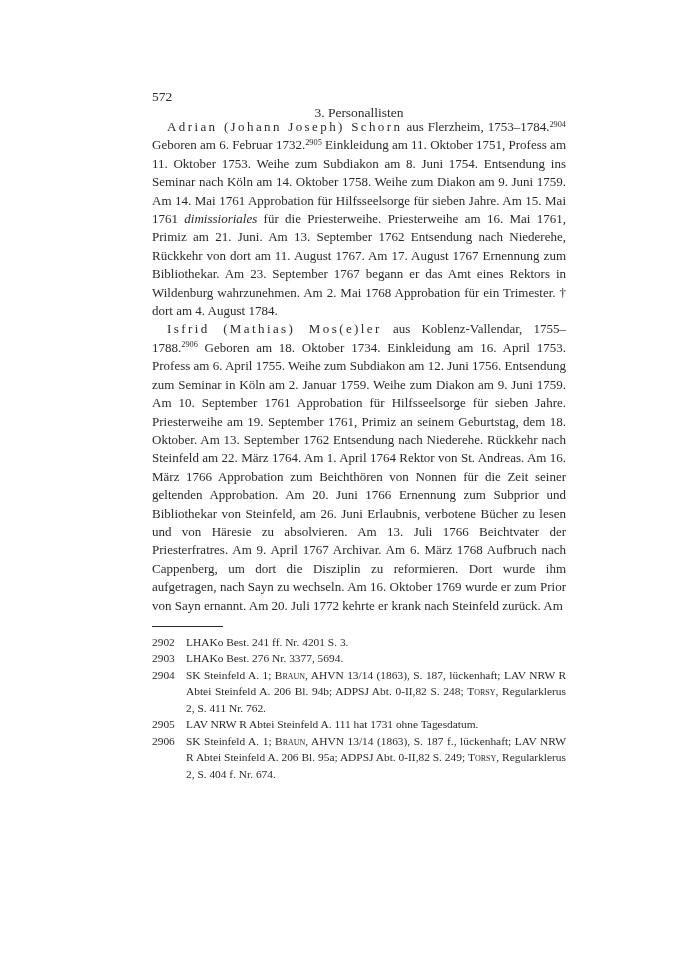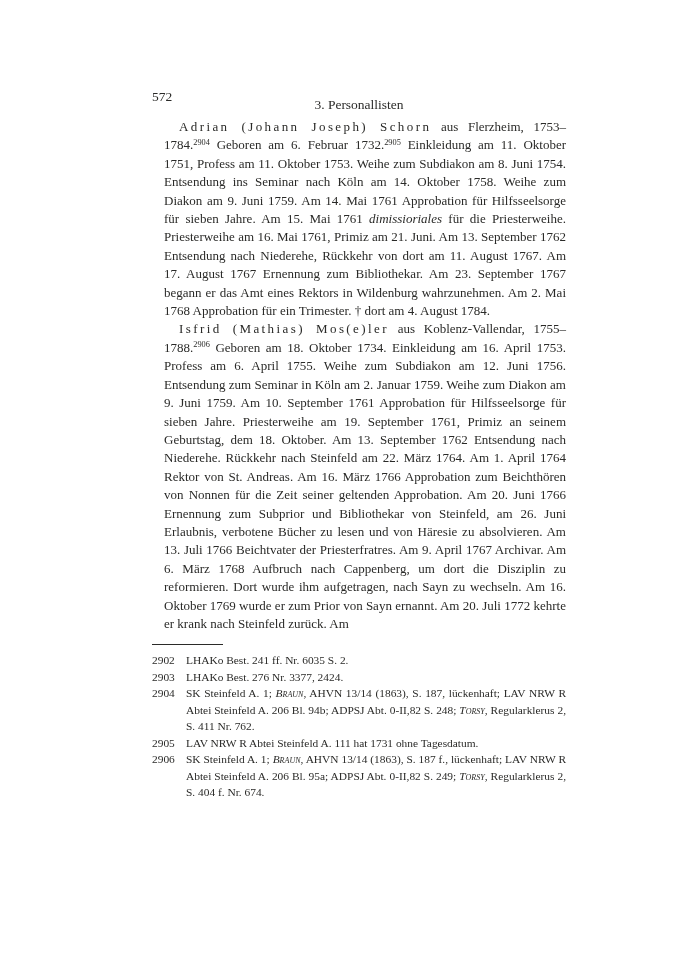--- a/index.html
+++ b/index.html
@@ -31,34 +31,34 @@
     line-height: 17px;
   }
   .pagenum {
     position: absolute;
     left: 0;
     top: 0;
   }
   .runtitle {
     position: absolute;
     left: 50%;
-    top: 8px;
+    top: 16px;
     transform: translateX(-50%);
     white-space: nowrap;
   }
   .bodytext {
     font-size: 13px;
     line-height: 18.4px;
     text-align: justify;
   }
   .bodytext p {
     margin: 0;
     padding: 0;
   }
-  p.indent { text-indent: 15px; margin-left: 12px; }
+  p.indent { text-indent: 15px; }
   .sperr { letter-spacing: 2.4px; }
   .bodytext sup {
     font-size: 8.3px;
     line-height: 0;
     letter-spacing: 0;
     vertical-align: baseline;
     position: relative;
     top: -4.5px;
   }
   .bodytext em { font-style: italic; }
@@ -74,21 +74,21 @@
   }
   .fn { display: flex; }
   .fn-num {
     flex: 0 0 34px;
     width: 34px;
   }
   .fn-text {
     flex: 1;
     text-align: justify;
   }
-  .sc { font-variant: small-caps; font-style: italic; }
+  .sc { font-variant: small-caps; }
 </style>
 </head>
 <body>
 
 <div class="page">
   <div class="content">
 
     <div class="pagehead">
       <span class="pagenum">572</span>
       <span class="runtitle">3. Personallisten</span>
@@ -102,26 +102,26 @@
       <p class="indent"><span class="sperr">Isfrid (Mathias) Mos(e)ler</span><span> aus Koblenz-Vallendar, 1755–1788.</span><sup>2906</sup><span> Geboren am 18. Oktober 1734. Einkleidung am 16. April 1753. Profess am 6. April 1755. Weihe zum Subdiakon am 12. Juni 1756. Entsendung zum Seminar in Köln am 2. Januar 1759. Weihe zum Diakon am 9. Juni 1759. Am 10. September 1761 Approbation für Hilfsseelsorge für sieben Jahre. Priesterweihe am 19. September 1761, Primiz an seinem Geburtstag, dem 18. Oktober. Am 13. September 1762 Entsendung nach Niederehe. Rückkehr nach Steinfeld am 22. März 1764. Am 1. April 1764 Rektor von St. Andreas. Am 16. März 1766 Approbation zum Beichthören von Nonnen für die Zeit seiner geltenden Approbation. Am 20. Juni 1766 Ernennung zum Subprior und Bibliothekar von Steinfeld, am 26. Juni Erlaubnis, verbotene Bücher zu lesen und von Häresie zu absolvieren. Am 13. Juli 1766 Beichtvater der Priesterfratres. Am 9. April 1767 Archivar. Am 6. März 1768 Aufbruch nach Cappenberg, um dort die Disziplin zu reformieren. Dort wurde ihm aufgetragen, nach Sayn zu wechseln. Am 16. Oktober 1769 wurde er zum Prior von Sayn ernannt. Am 20. Juli 1772 kehrte er krank nach Steinfeld zurück. Am</span></p>
 
     </div>
 
     <div class="fnrule"></div>
 
     <div class="footnotes">
 
       <div class="fn">
         <span class="fn-num">2902</span>
-        <span class="fn-text"><span>LHAKo Best. 241 ff. Nr. 6035 S. 2.</span></span>
+        <span class="fn-text"><span>LHAKo Best. 241 ff. Nr. 4201 S. 3.</span></span>
       </div>
 
       <div class="fn">
         <span class="fn-num">2903</span>
-        <span class="fn-text"><span>LHAKo Best. 276 Nr. 3377, 2424.</span></span>
+        <span class="fn-text"><span>LHAKo Best. 276 Nr. 3377, 5694.</span></span>
       </div>
 
       <div class="fn">
         <span class="fn-num">2904</span>
         <span class="fn-text"><span>SK Steinfeld A. 1; </span><span class="sc">Braun</span><span>, AHVN 13/14 (1863), S. 187, lückenhaft; LAV NRW R Abtei Steinfeld A. 206 Bl. 94b; ADPSJ Abt. 0-II,82 S. 248; </span><span class="sc">Torsy</span><span>, Regularklerus 2, S. 411 Nr. 762.</span></span>
       </div>
 
       <div class="fn">
         <span class="fn-num">2905</span>
         <span class="fn-text"><span>LAV NRW R Abtei Steinfeld A. 111 hat 1731 ohne Tagesdatum.</span></span>

